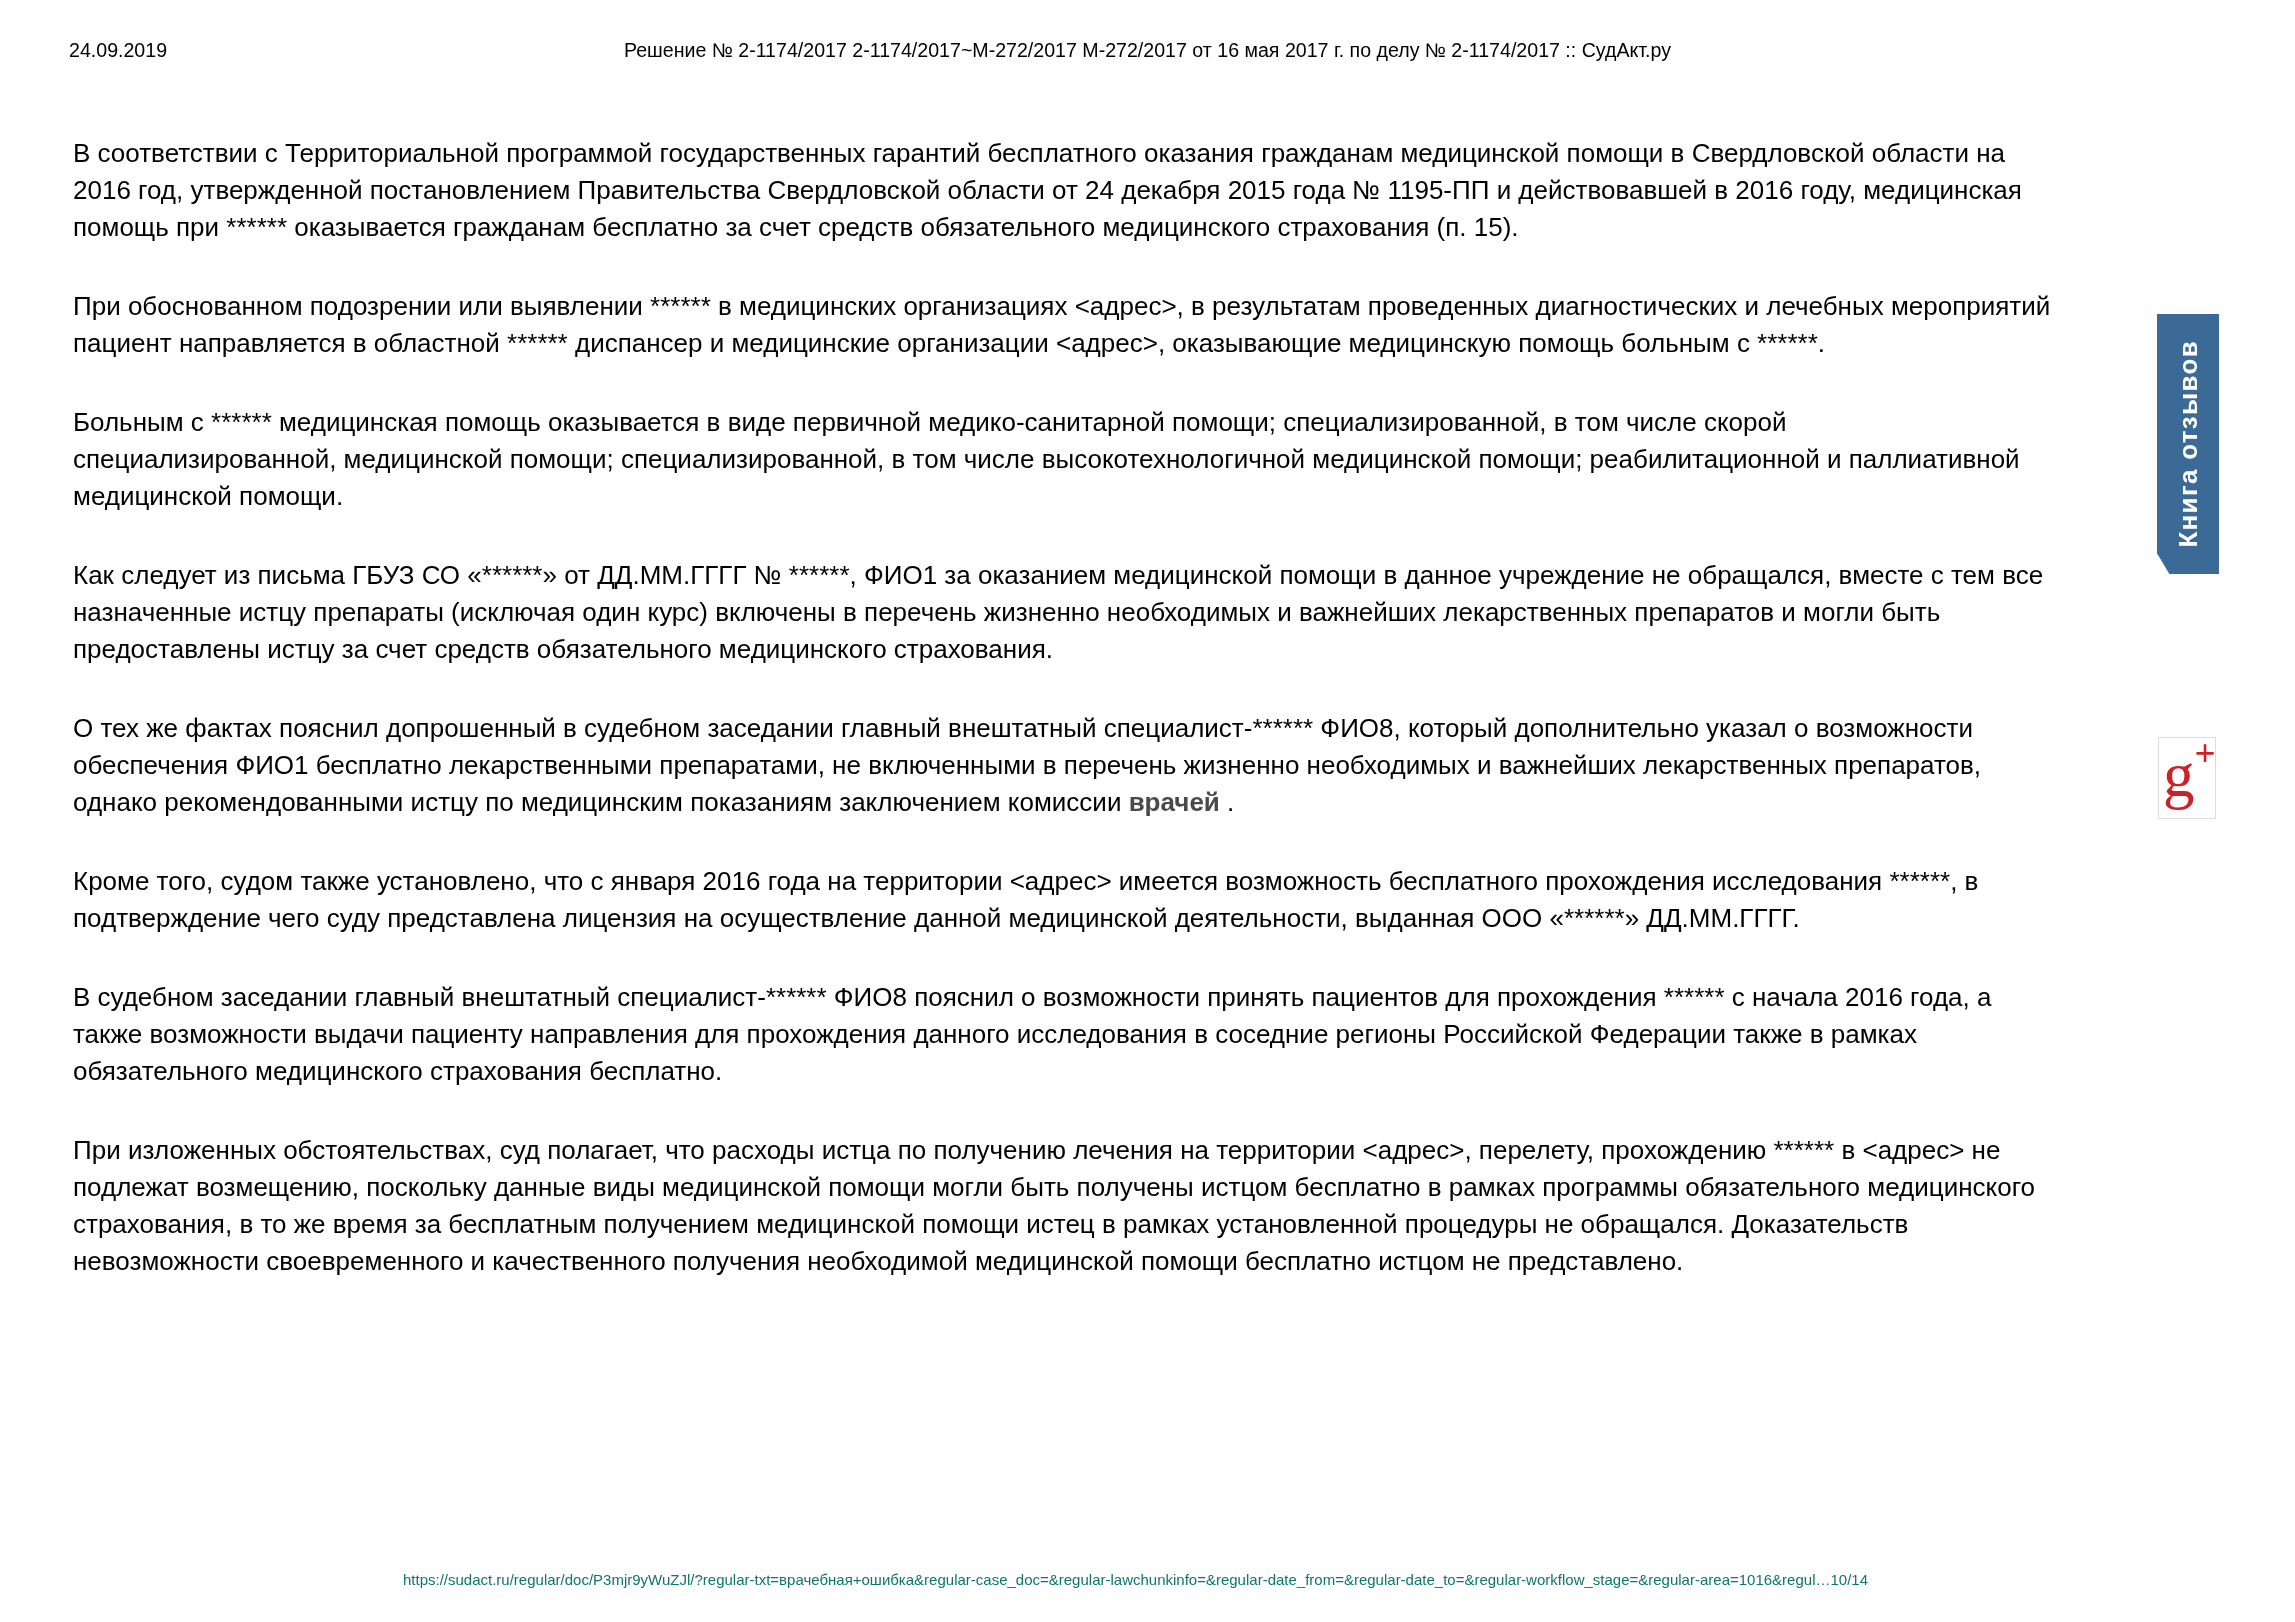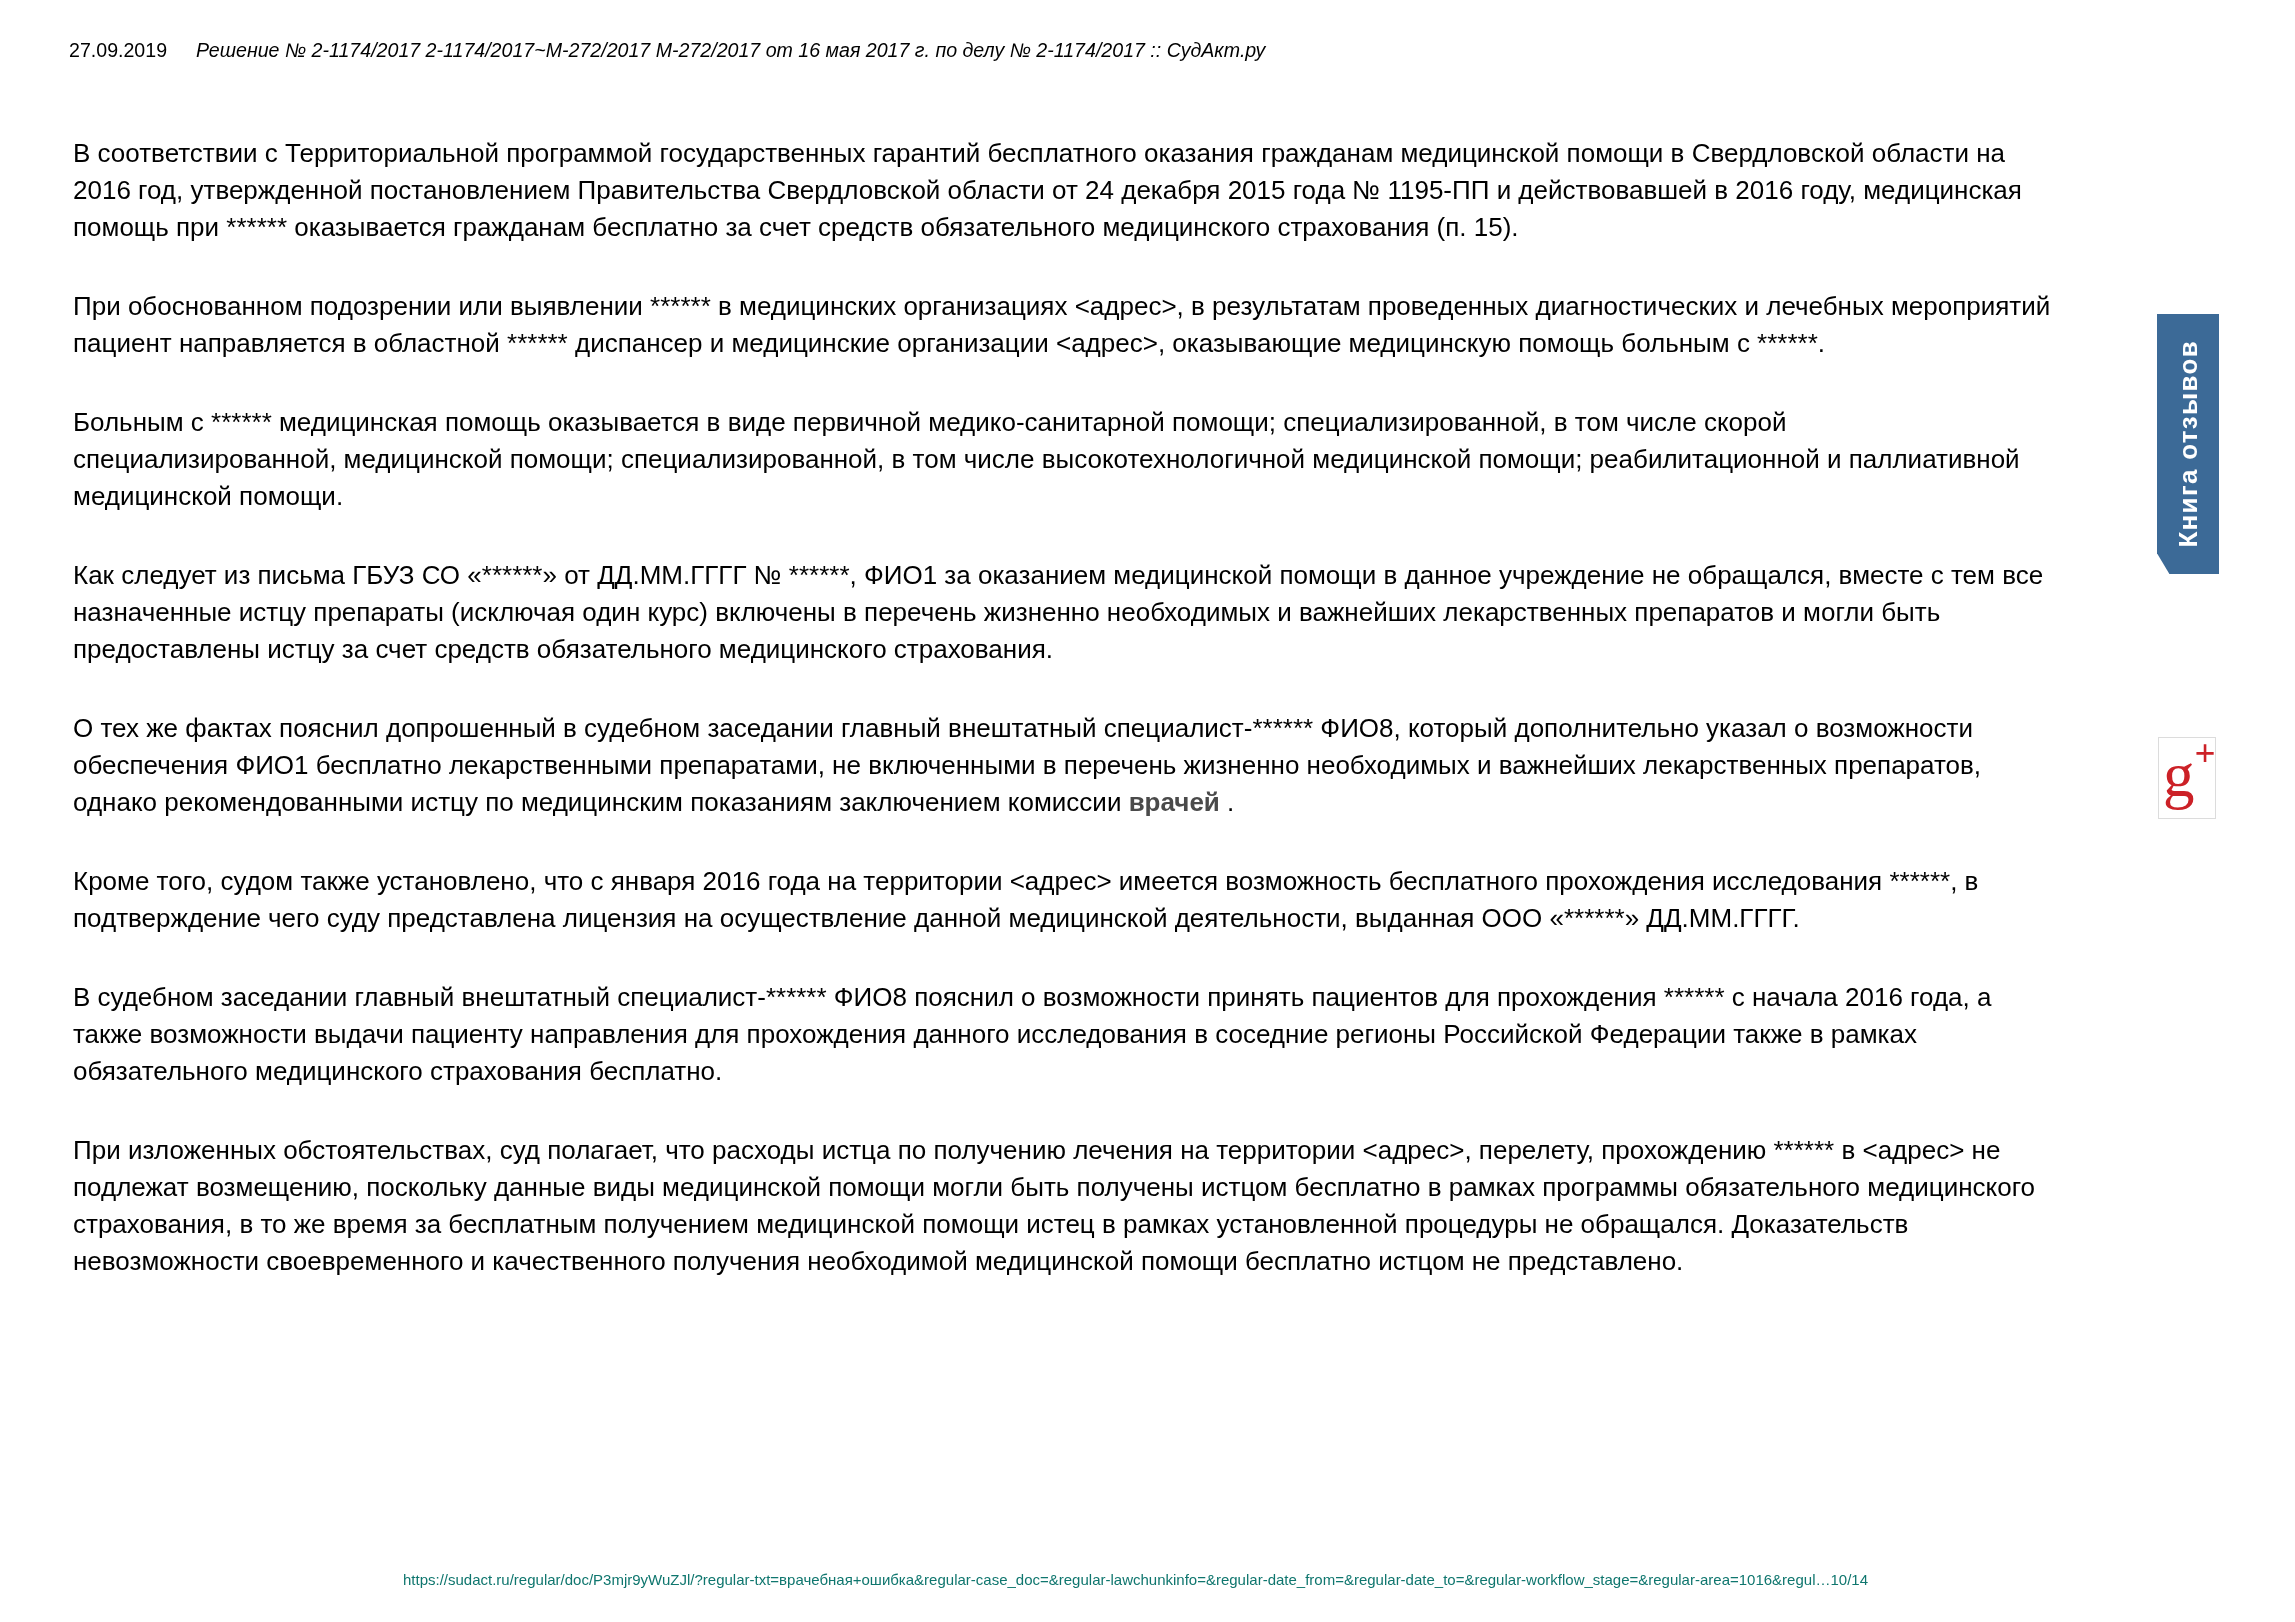--- a/index.html
+++ b/index.html
@@ -34,23 +34,22 @@
     position: absolute;
     left: 69px;
     top: 0;
     white-space: nowrap;
   }
   .print-title {
     position: absolute;
     left: 196px;
     right: 196px;
     top: 0;
-    text-align: left;
+    text-align: center;
     white-space: nowrap;
-    font-style: italic;
   }
 
   
   .doc {
     position: absolute;
     left: 73px;
     top: 119px;
     width: 1983px;
     font-size: 26px;
     line-height: 37px;
@@ -138,21 +137,21 @@
   .footer-page {
     white-space: nowrap;
   }
 </style>
 </head>
 <body>
 
 <div class="page">
 
   <div class="print-header">
-    <div class="print-date">27.09.2019</div>
+    <div class="print-date">24.09.2019</div>
     <div class="print-title">Решение № 2-1174/2017 2-1174/2017~М-272/2017 М-272/2017 от 16 мая 2017 г. по делу № 2-1174/2017 :: СудАкт.ру</div>
   </div>
 
   <div class="doc">
       <p><span>В соответствии с Территориальной программой государственных гарантий бесплатного оказания гражданам медицинской помощи в Свердловской области на 2016 год, утвержденной постановлением Правительства Свердловской области от 24 декабря 2015 года № 1195-ПП и действовавшей в 2016 году, медицинская помощь при ****** оказывается гражданам бесплатно за счет средств обязательного медицинского страхования (п. 15).</span></p>
       <p><span>При обоснованном подозрении или выявлении ****** в медицинских организациях &lt;адрес&gt;, в результатам проведенных диагностических и лечебных мероприятий пациент направляется в областной ****** диспансер и медицинские организации &lt;адрес&gt;, оказывающие медицинскую помощь больным с ******.</span></p>
       <p><span>Больным с ****** медицинская помощь оказывается в виде первичной медико-санитарной помощи; специализированной, в том числе скорой специализированной, медицинской помощи; специализированной, в том числе высокотехнологичной медицинской помощи; реабилитационной и паллиативной медицинской помощи.</span></p>
       <p><span>Как следует из письма ГБУЗ СО «******» от ДД.ММ.ГГГГ № ******, ФИО1 за оказанием медицинской помощи в данное учреждение не обращался, вместе с тем все назначенные истцу препараты (исключая один курс) включены в перечень жизненно необходимых и важнейших лекарственных препаратов и могли быть предоставлены истцу за счет средств обязательного медицинского страхования.</span></p>
       <p><span>О тех же фактах пояснил допрошенный в судебном заседании главный внештатный специалист-****** ФИО8, который дополнительно указал о возможности обеспечения ФИО1 бесплатно лекарственными препаратами, не включенными в перечень жизненно необходимых и важнейших лекарственных препаратов, однако рекомендованными истцу по медицинским показаниям заключением комиссии </span><span class="hl" style="color: rgb(74, 74, 74);">врачей</span><span> .</span></p>
       <p><span>Кроме того, судом также установлено, что с января 2016 года на территории &lt;адрес&gt; имеется возможность бесплатного прохождения исследования ******, в подтверждение чего суду представлена лицензия на осуществление данной медицинской деятельности, выданная ООО «******» ДД.ММ.ГГГГ.</span></p>

